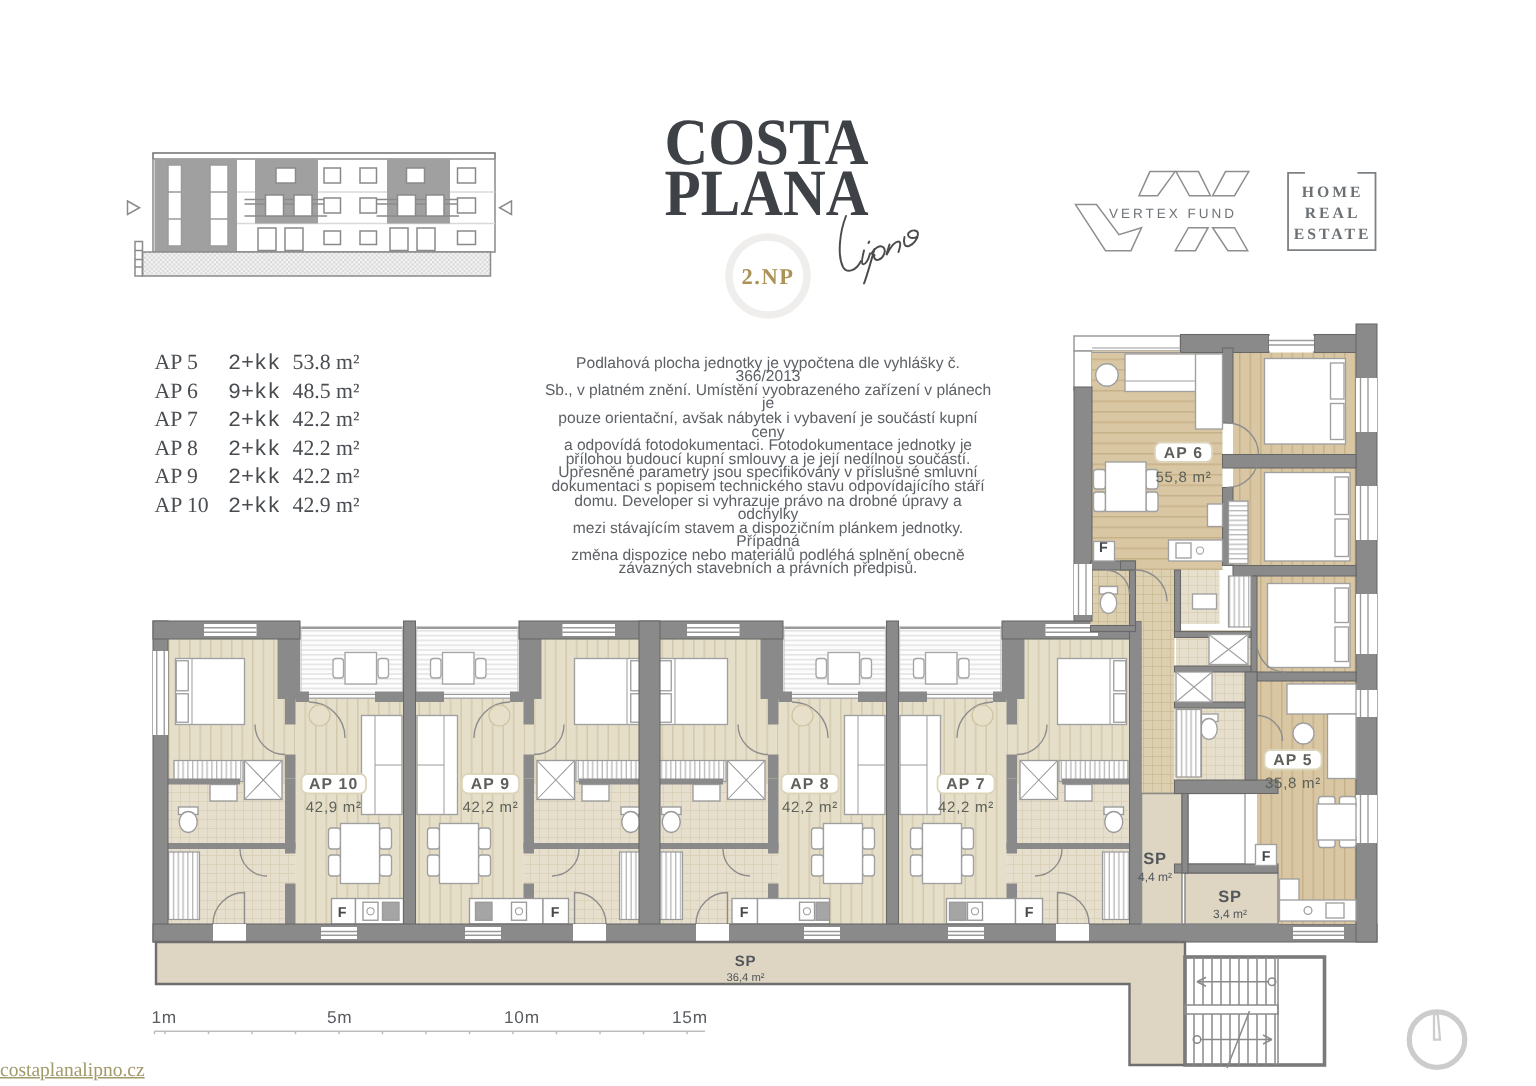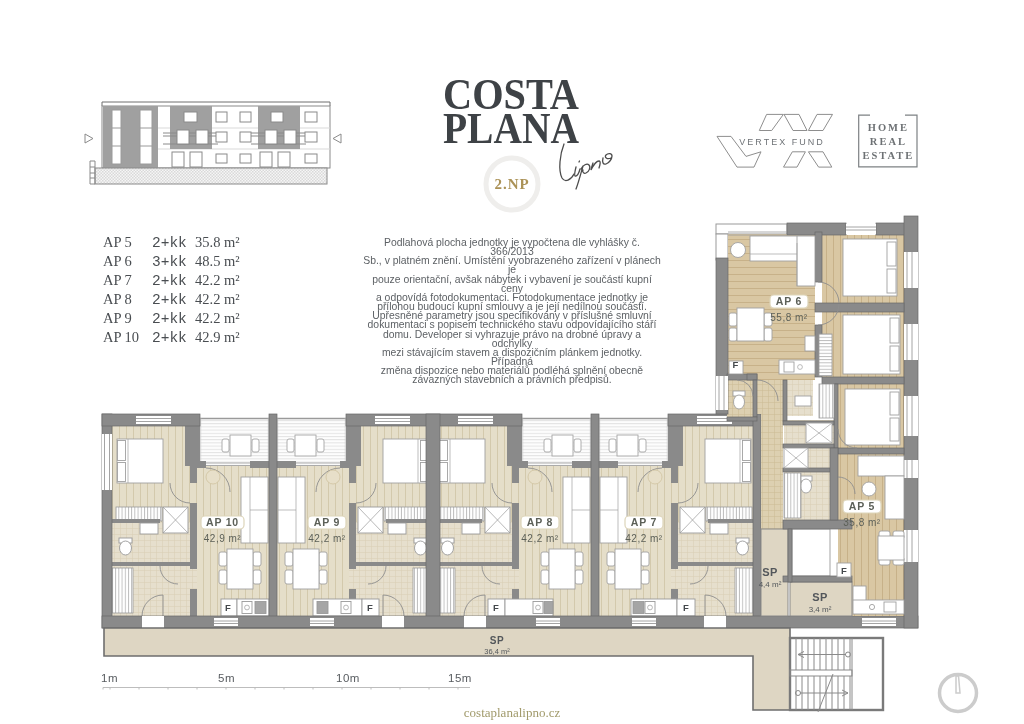--- a/index.html
+++ b/index.html
@@ -145,22 +145,22 @@
 <svg class="abs" style="left:850px;top:70px" width="80" height="70" viewBox="0 0 80 70">
   <path d="M20,9.2 L8.7,9.2 L8.7,60.8 L67,60.8 L67,9.2 L55,9.2" fill="none" stroke="#7d8184" stroke-width="1.2"></path>
   <g font-family="Liberation Serif" font-size="10.5" font-weight="bold" letter-spacing="2" fill="#6d7174" text-anchor="middle">
     <text x="38.4" y="25.4">HOME</text>
     <text x="38.4" y="39.4">REAL</text>
     <text x="38.4" y="53.4">ESTATE</text>
   </g>
 </svg>
 
 <div class="abs aplist" style="left:103px;top:197px;">
-  <div class="row"><span class="c1">AP 5</span><span class="c2">2+kk</span><span>35.8 m²</span></div>
-  <div class="row"><span class="c1">AP 6</span><span class="c2">3+kk</span><span>48.5 m²</span></div>
+  <div class="row"><span class="c1">AP 5</span><span class="c2">2+kk</span><span>53.8 m²</span></div>
+  <div class="row"><span class="c1">AP 6</span><span class="c2">9+kk</span><span>48.5 m²</span></div>
   <div class="row"><span class="c1">AP 7</span><span class="c2">2+kk</span><span>42.2 m²</span></div>
   <div class="row"><span class="c1">AP 8</span><span class="c2">2+kk</span><span>42.2 m²</span></div>
   <div class="row"><span class="c1">AP 9</span><span class="c2">2+kk</span><span>42.2 m²</span></div>
   <div class="row"><span class="c1">AP 10</span><span class="c2">2+kk</span><span>42.9 m²</span></div>
 </div>
 
 <div class="abs disc" style="left:362px;top:202px;width:300px;">Podlahová plocha jednotky je vypočtena dle vyhlášky č. 366/2013<br>Sb., v platném znění. Umístění vyobrazeného zařízení v plánech je<br>pouze orientační, avšak nábytek i vybavení je součástí kupní ceny<br>a odpovídá fotodokumentaci. Fotodokumentace jednotky je<br>přílohou budoucí kupní smlouvy a je její nedílnou součástí.<br>Upřesněné parametry jsou specifikovány v příslušné smluvní<br>dokumentaci s popisem technického stavu odpovídajícího stáří<br>domu. Developer si vyhrazuje právo na drobné úpravy a odchylky<br>mezi stávajícím stavem a dispozičním plánkem jednotky. Případná<br>změna dispozice nebo materiálů podléhá splnění obecně<br>závazných stavebních a právních předpisů.</div>
 
 <svg class="abs" style="left:0;top:0" width="1024" height="724" viewBox="0 0 1024 724" id="plan">
   <defs>
@@ -611,20 +611,20 @@
     <path d="M103,21.5 v2 M110,21.5 v2 M139,21.5 v2 M168,21.5 v2 M197,21.5 v2 M226,21.5 v2 M255,21.5 v2 M284,21.5 v2 M313,21.5 v2 M342,21.5 v2 M371,21.5 v2 M400,21.5 v2 M429,21.5 v2 M458,21.5 v2"></path>
   </g>
   <g font-size="11.5" fill="#585c60" letter-spacing="0.5">
     <text x="101" y="16">1m</text>
     <text x="218" y="16">5m</text>
     <text x="336" y="16">10m</text>
     <text x="448" y="16">15m</text>
   </g>
 </svg>
 
-<div class="abs" style="left:0;top:669px;width:1024px;text-align:center;font-family:'Liberation Serif',serif;font-size:13px;color:#a19a6b;">costaplanalipno.cz</div>
+<div class="abs" style="left:0;top:669px;width:1024px;text-align:left;font-family:'Liberation Serif',serif;font-size:13px;color:#a19a6b;text-decoration:underline;">costaplanalipno.cz</div>
 
 <svg class="abs" style="left:934px;top:633px" width="48" height="48">
   <circle cx="24" cy="24" r="18.5" fill="none" stroke="#cccccc" stroke-width="3.5"></circle>
   <path d="M22,7 L22,24 L26,24 L24.5,7 Z" fill="none" stroke="#cccccc" stroke-width="1.5"></path>
 </svg>
 
 </div>
 
 </body></html>

